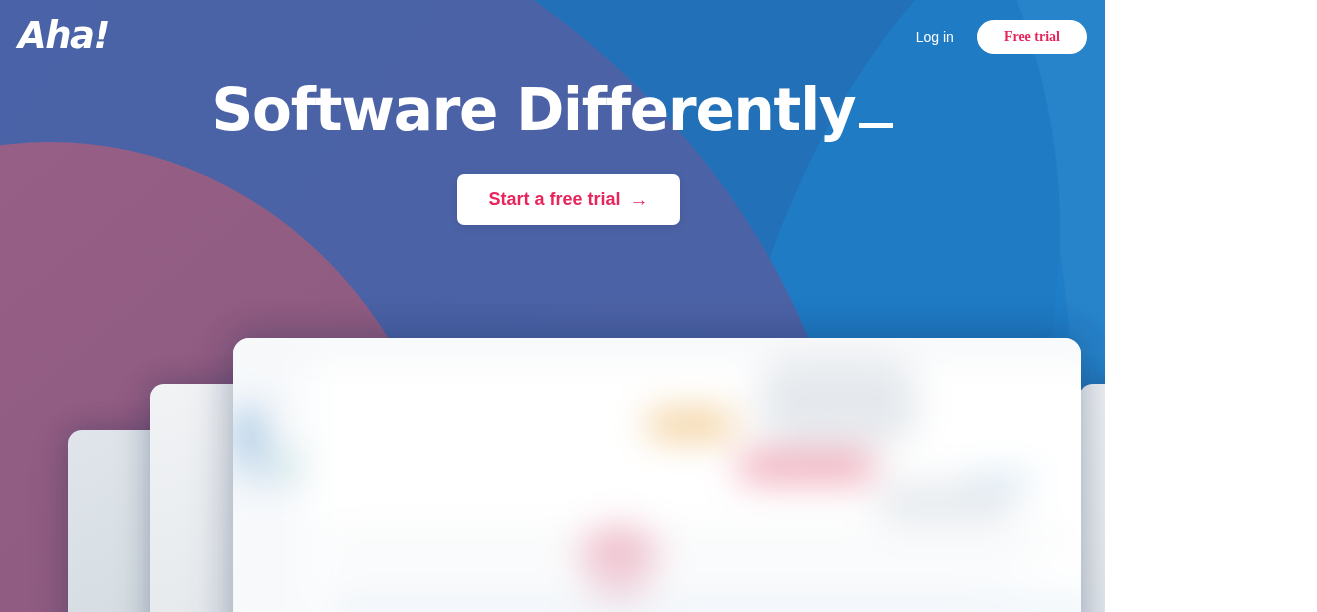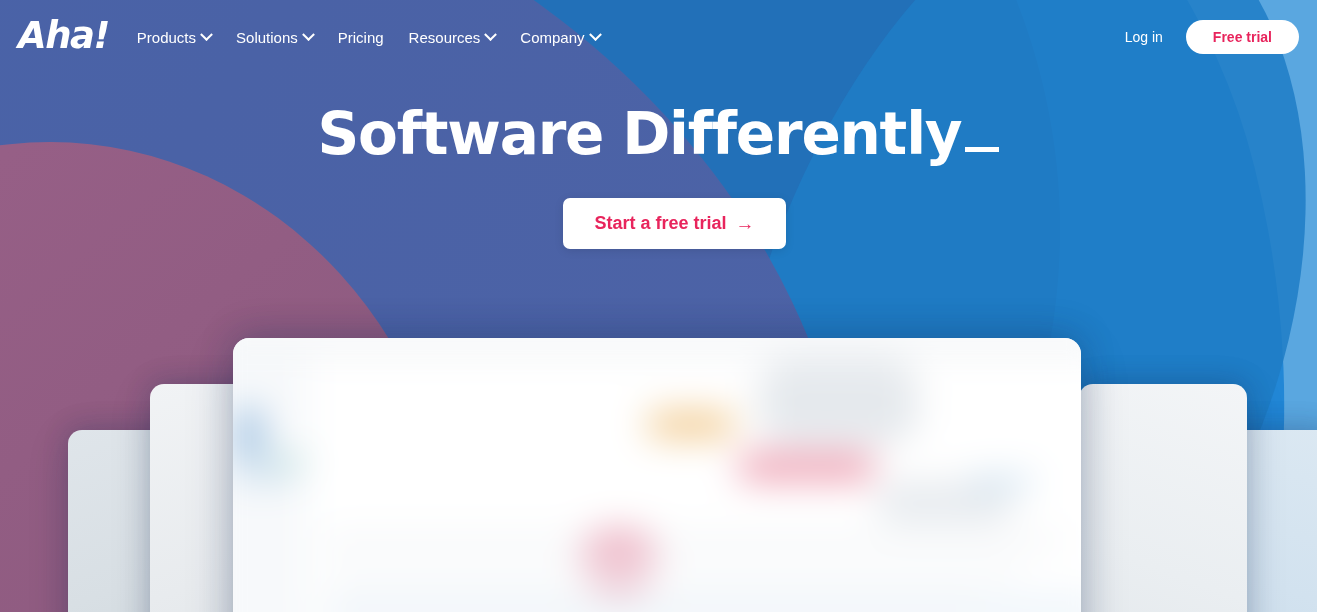--- a/index.html
+++ b/index.html
@@ -7,21 +7,21 @@
 
   html, body {
     width: 1317px;
     height: 612px;
     overflow: hidden;
     font-family: "Liberation Sans", sans-serif;
   }
 
   #hero {
     position: relative;
-    width: 1317px;
+    width: 1105px;
     height: 612px;
     overflow: hidden;
     background: #1f85d4;
   }
 
   
   .bg-layer { position: absolute; inset: 0; overflow: hidden; }
 
   
   .blob-rightlight {
@@ -144,21 +144,21 @@
   .btn-freetrial {
     background: #ffffff;
     color: #e8245c;
     font-size: 14px;
     font-weight: bold;
     border: none;
     border-radius: 20px;
     padding: 9px 27px;
     cursor: pointer;
     white-space: nowrap;
-    font-family: Liberation Sans, sans-serif;
+    font-family: Liberation Serif, serif;
   }
 
   .btn-demo {
     background: transparent;
     color: #ffffff;
     font-size: 14px;
     font-weight: bold;
     border: 1.5px solid #ffffff;
     border-radius: 20px;
     padding: 8px 20px;
@@ -166,21 +166,20 @@
     white-space: nowrap;
     font-family: "Liberation Sans", sans-serif;
   }
 
   
   .hero-copy {
     position: absolute;
     top: 80px; left: 0; right: 0;
     text-align: center;
     z-index: 30;
-    margin-top: 24px;
   }
 
   .headline {
     color: #ffffff;
     font-size: 58px;
     font-weight: bold;
     letter-spacing: -1.2px;
     line-height: 1.05;
     font-family: "DejaVu Sans", sans-serif;
     display: inline-block;
@@ -306,47 +305,20 @@
     <div class="blob-darkblue"></div>
     <div class="blob-facet"></div>
     <div class="blob-periwinkle"></div>
     <div class="blob-mauve"></div>
   </div>
 
   <nav class="nav">
 
     <div class="logo">Aha!</div>
 
-    <div class="nav-links">
-
-      <div class="nav-link">
-        <span>Products</span>
-        <span class="chev"></span>
-      </div>
-
-      <div class="nav-link">
-        <span>Solutions</span>
-        <span class="chev"></span>
-      </div>
-
-      <div class="nav-link">
-        <span>Pricing</span>
-      </div>
-
-      <div class="nav-link">
-        <span>Resources</span>
-        <span class="chev"></span>
-      </div>
-
-      <div class="nav-link">
-        <span>Company</span>
-        <span class="chev"></span>
-      </div>
-
-    </div>
 
     <div class="nav-right">
       <a class="login-link">Log in</a>
       <button class="btn-freetrial">Free trial</button>
     </div>
 
   </nav>
 
   <div class="hero-copy">
 

